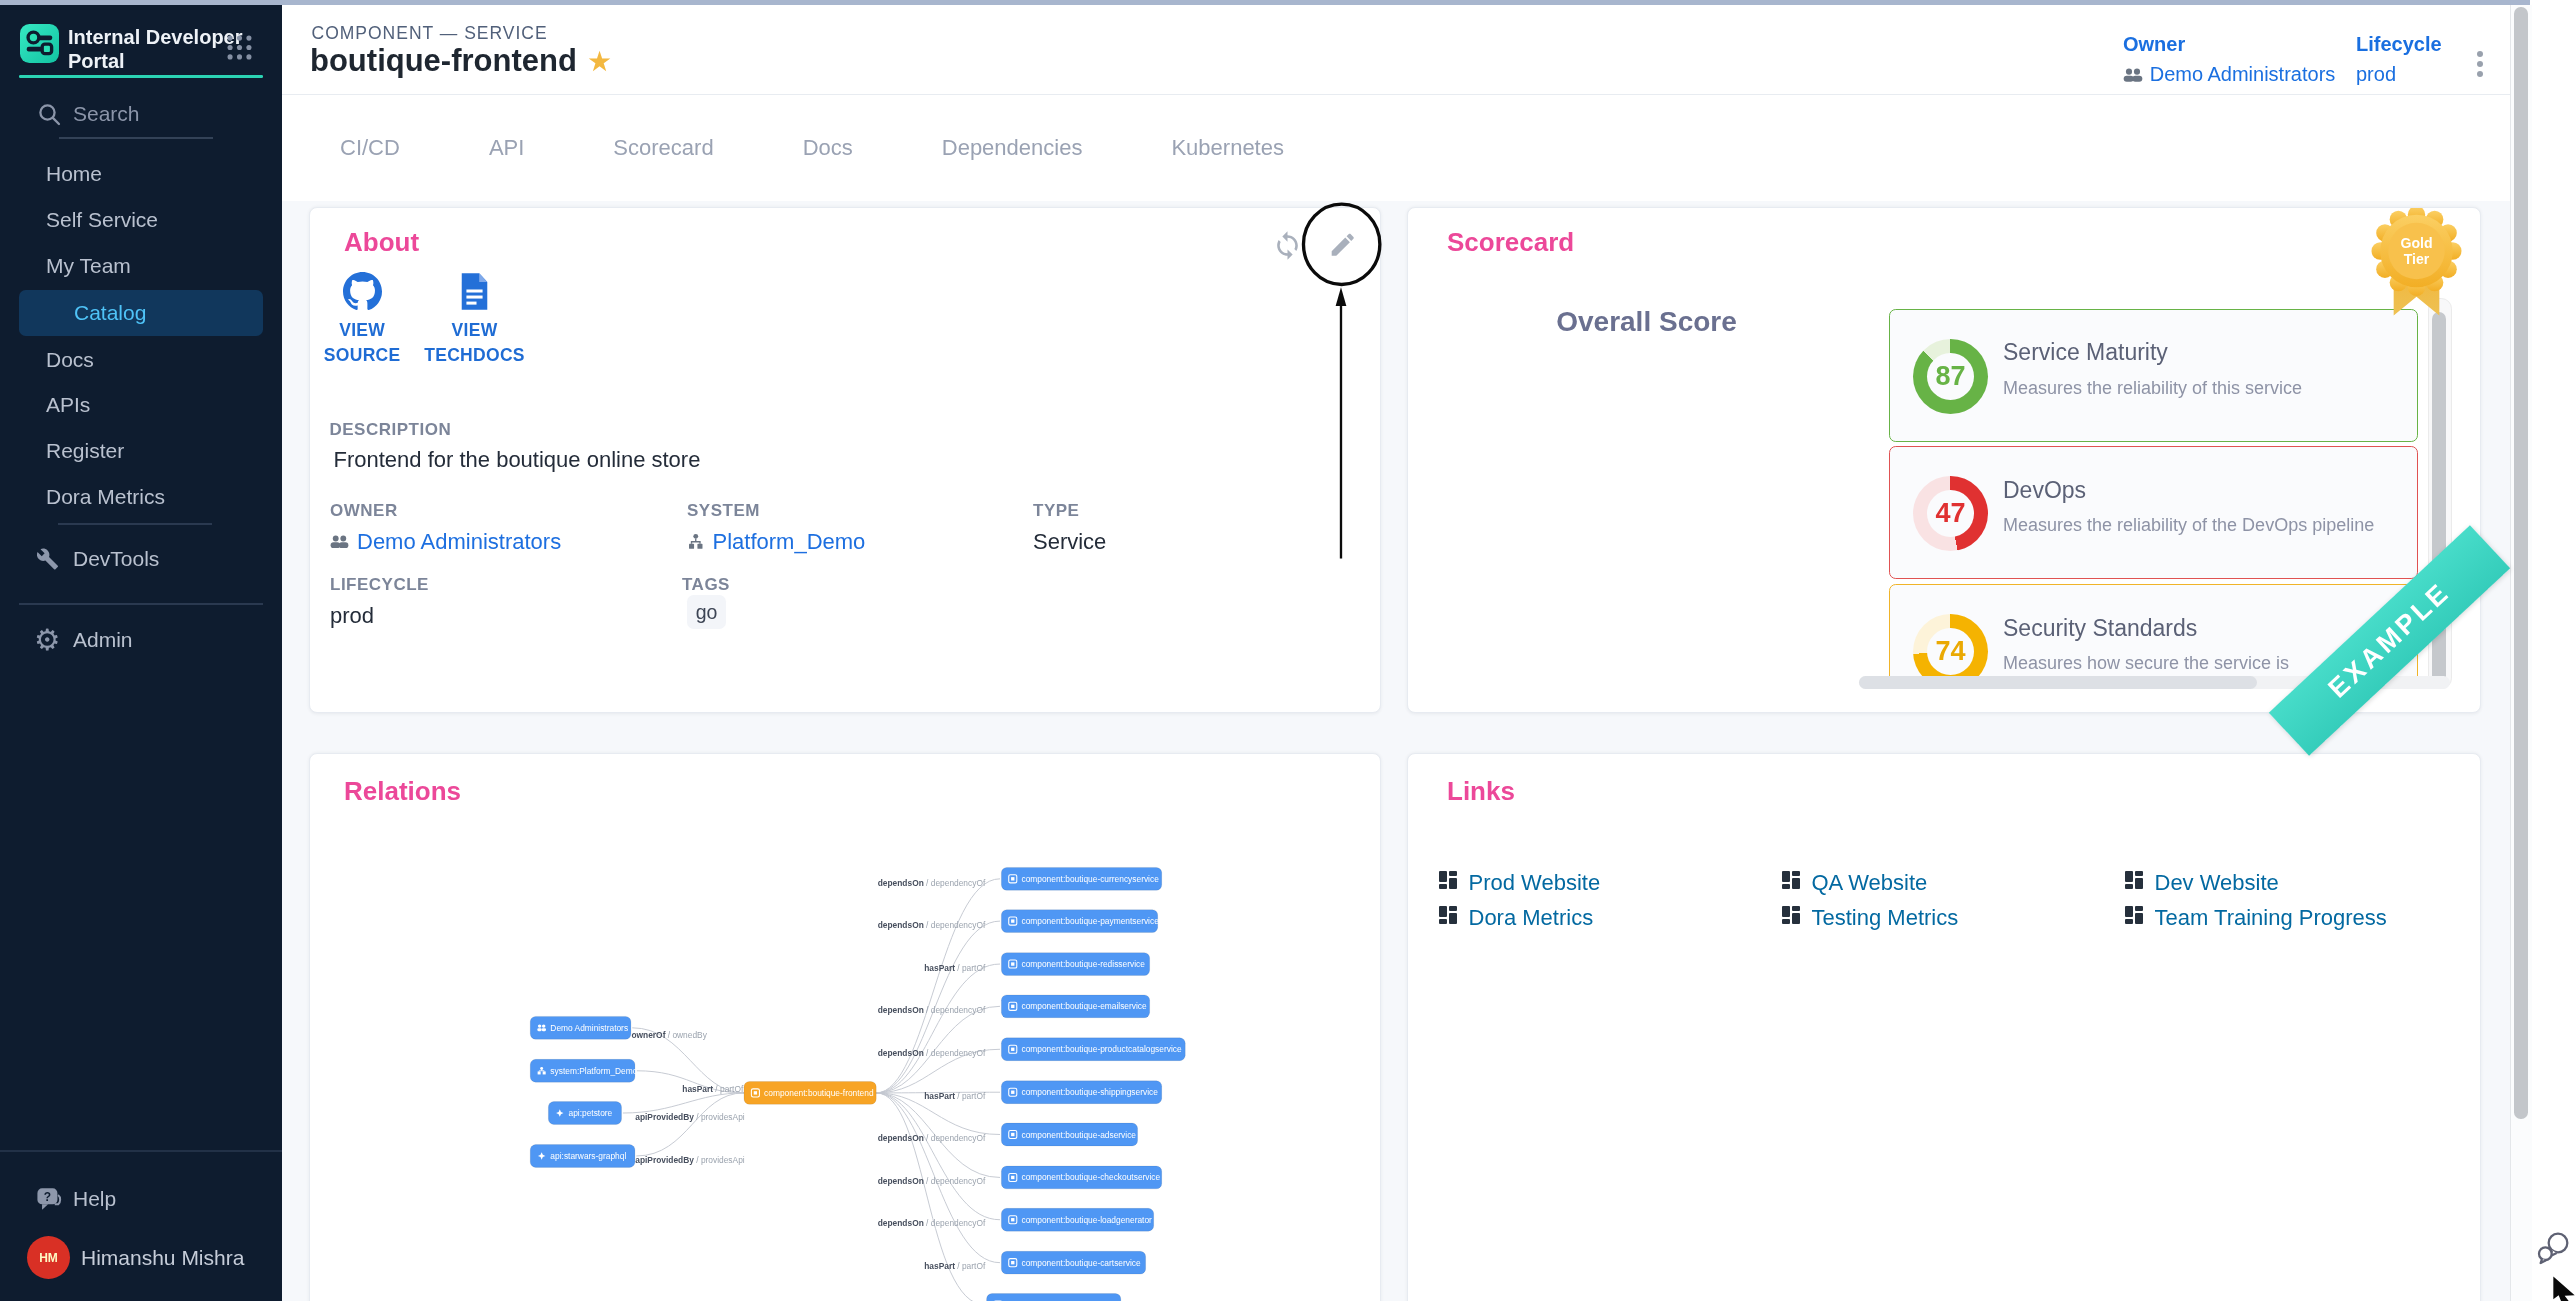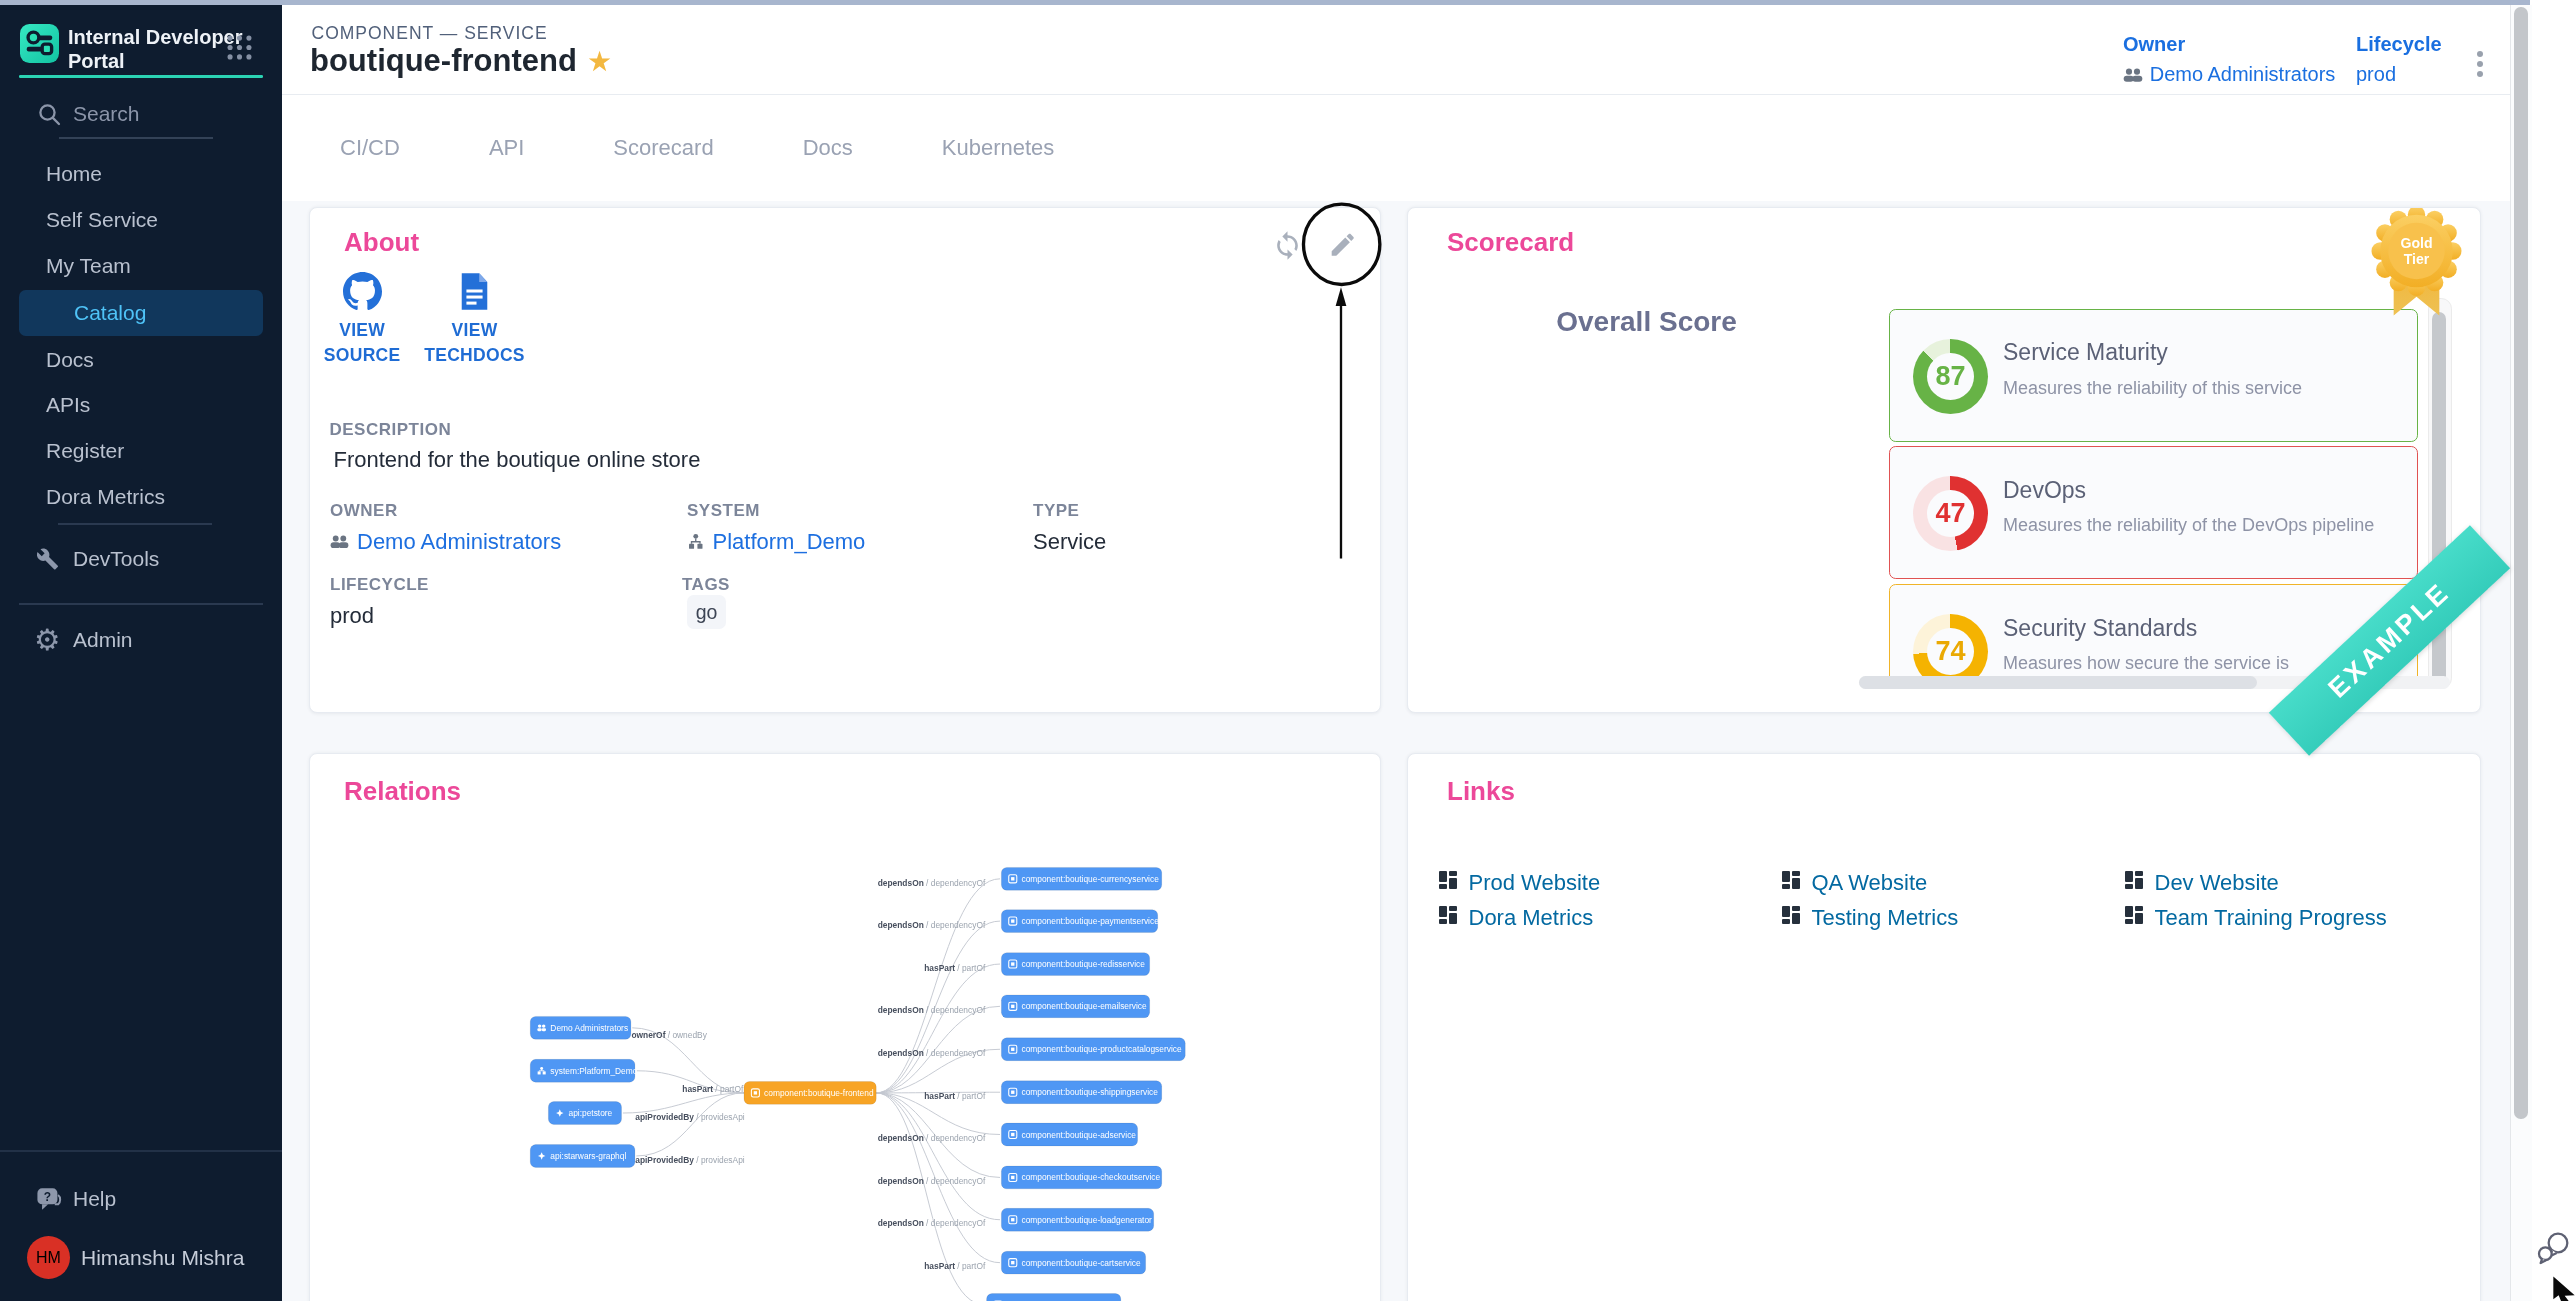--- a/index.html
+++ b/index.html
@@ -20,21 +20,21 @@
   #search-icon{left:36px;top:2.7px;}
   #search-text{left:73px;top:4px;font-size:21px;color:#8b95a9;}
   #search-underline{left:59px;top:39px;width:154px;height:1.3px;background:#334257;}
   .nav-item{left:0;width:282px;height:46px;line-height:46px;padding-left:46px;box-sizing:border-box;font-size:21px;color:#b9c1cf;cursor:pointer;}
   .nav-item.active{left:19px;width:244px;padding-left:55px;border-radius:6.7px;background:#11375c;color:#4fc3f7;}
   .side-div{background:#2a3950;height:1.3px;}
   .tool-row{left:0;width:282px;height:46px;}
   .tool-label{position:absolute;left:73px;top:50%;transform:translateY(-50%);font-size:21px;color:#b9c1cf;}
   .tool-icon{position:absolute;left:36px;top:50%;transform:translateY(-50%);}
   #admin-gear{font-size:29.5px;color:#8d97ab;left:34px;}
-  #user-avatar{left:27px;top:1231px;width:43px;height:43px;border-radius:50%;background:#d93025;color:#000000;font-size:16px;font-weight:400;display:flex;align-items:center;justify-content:center;}
+  #user-avatar{left:27px;top:1231px;width:43px;height:43px;border-radius:50%;background:#d93025;color:#fef9c3;font-size:12px;font-weight:700;display:flex;align-items:center;justify-content:center;}
   #user-name{left:81px;top:1241px;font-size:21px;color:#c6cdd9;}
   
   #header{left:282px;top:5.4px;width:2228px;height:90px;background:#fff;border-bottom:0.7px solid #e8ecf1;box-sizing:border-box;}
   #eyebrow{left:29.5px;top:17.5px;font-size:17.5px;letter-spacing:1px;color:#51607a;font-weight:500;}
   #title-row{left:28px;top:38px;display:flex;align-items:center;gap:10px;}
   #page-title{font-size:31px;font-weight:700;color:#1e2630;}
   #fav-star{font-size:28px;color:#f3b840;line-height:31px;}
   .hdr-chip-label{font-size:20px;font-weight:700;color:#1a6fe0;}
   .hdr-chip-value{display:flex;align-items:center;gap:6.7px;font-size:20px;color:#1a6fe0;margin-top:6.7px;}
   #hdr-owner{left:1841px;top:28px;}
@@ -216,20 +216,21 @@
         <span class="dot"></span>
         <span class="dot"></span>
     </div>
   </header>
 
   <nav class="abs" id="tabs">
     <span class="tab">CI/CD</span>
     <span class="tab">API</span>
     <span class="tab">Scorecard</span>
     <span class="tab">Docs</span>
+    <span class="tab">Dependencies</span>
     <span class="tab">Kubernetes</span>
   </nav>
 
   <div class="abs" id="content-bg"></div>
 
   <section class="abs card" id="card-about">
     <div class="abs card-title" id="about-title">About</div>
     <div class="abs" id="refresh-btn">
       <svg width="31" height="31" viewBox="0 0 24 24" fill="#a9b0bc">
           <path d="M12 4V1L8 5l4 4V6c3.3 0 6 2.7 6 6 0 1-.3 2-.7 2.8l1.5 1.5c.8-1.3 1.2-2.7 1.2-4.3 0-4.4-3.6-8-8-8zm0 14c-3.3 0-6-2.7-6-6 0-1 .3-2 .7-2.8L5.2 7.7C4.4 9 4 10.4 4 12c0 4.4 3.6 8 8 8v3l4-4-4-4v3z"></path>

